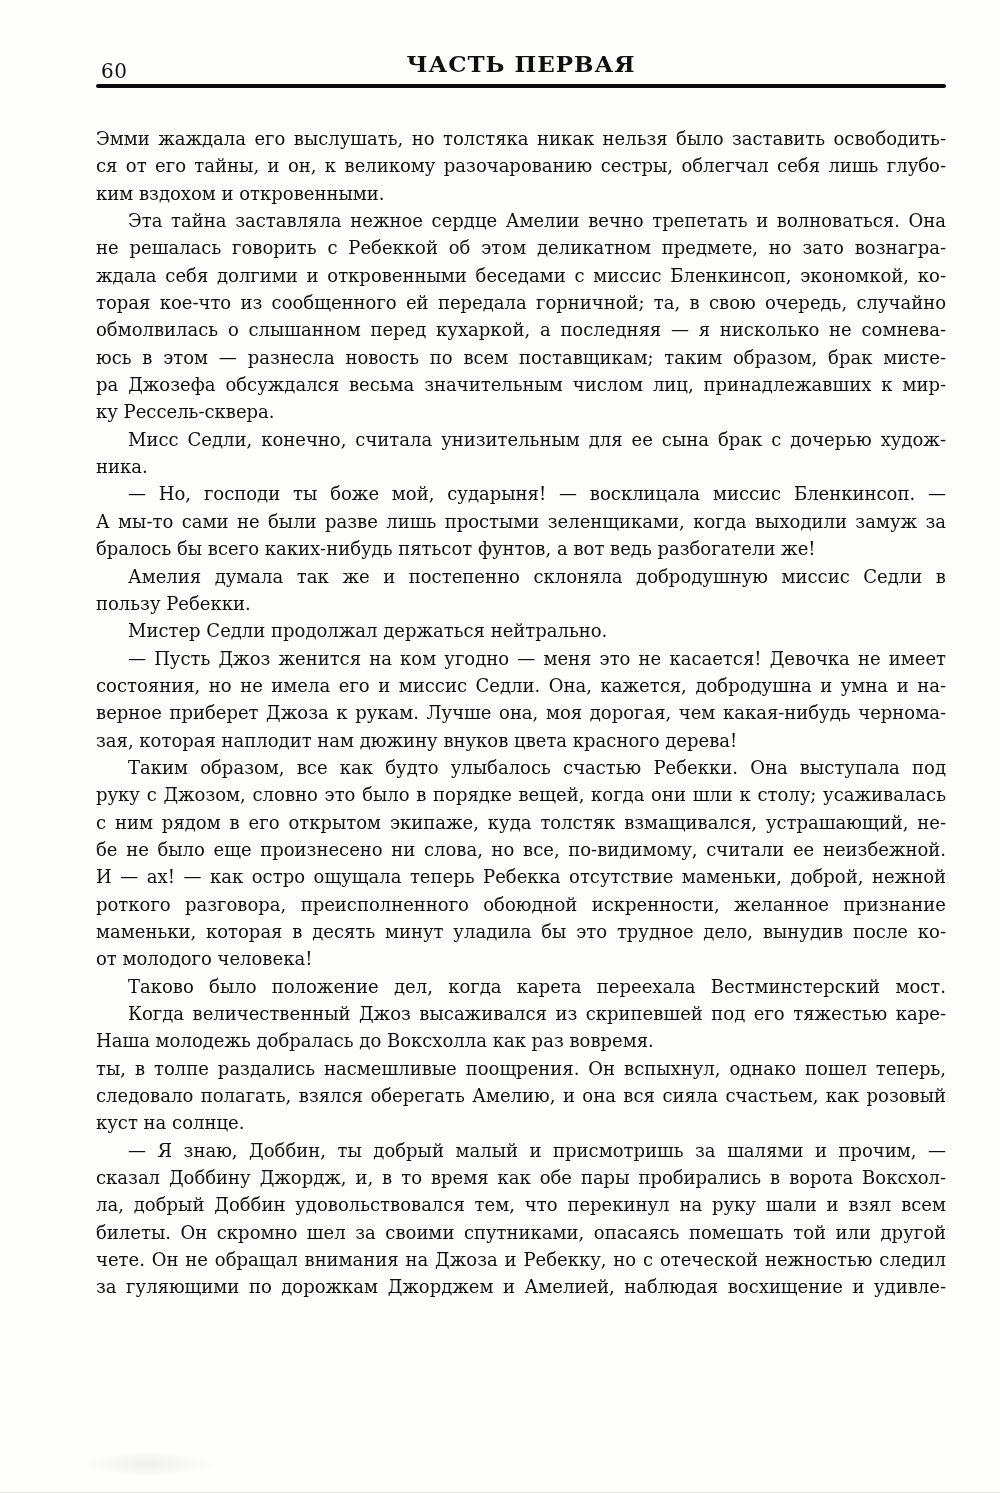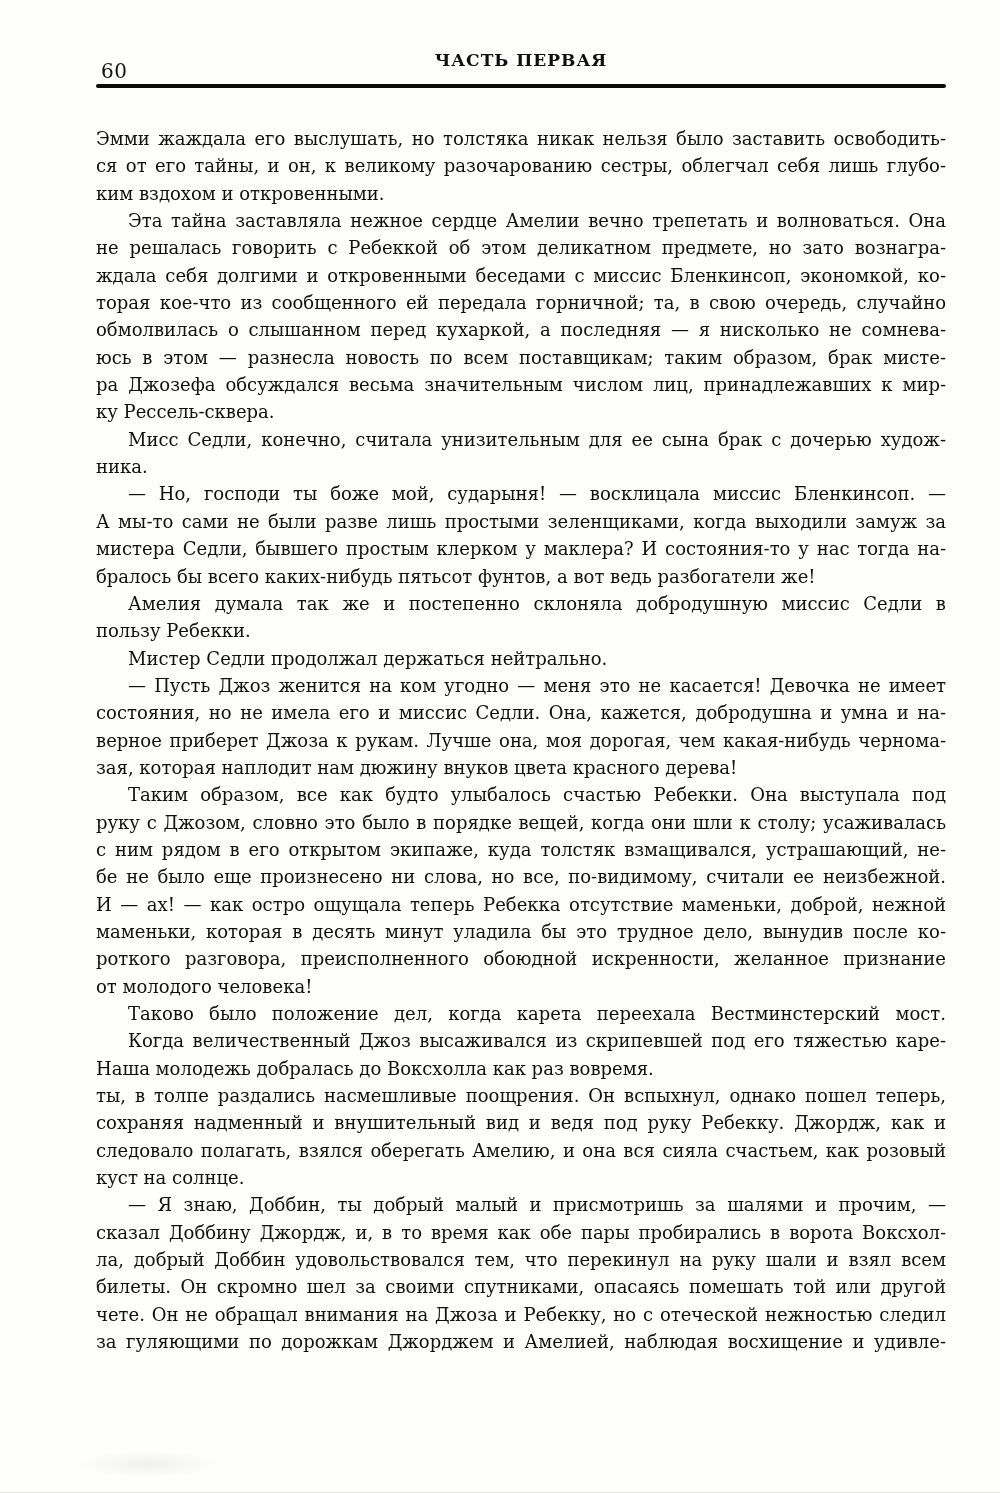--- a/index.html
+++ b/index.html
@@ -21,21 +21,21 @@
     font-weight: normal;
     letter-spacing: 0.5px;
   }
   .running-title {
     position: absolute;
     left: 96px;
     top: 50px;
     width: 850px;
     margin: 0;
     text-align: center;
-    font-size: 17px;
+    font-size: 23px;
     font-weight: bold;
     letter-spacing: 1px;
     line-height: 1.2;
   }
   .rule {
     position: absolute;
     left: 96px;
     top: 84px;
     width: 850px;
     height: 4px;
@@ -85,42 +85,40 @@
       <div class="line">ждала себя долгими и откровенными беседами с миссис Бленкинсоп, экономкой, ко-</div>
       <div class="line">торая кое-что из сообщенного ей передала горничной; та, в свою очередь, случайно</div>
       <div class="line">обмолвилась о слышанном перед кухаркой, а последняя — я нисколько не сомнева-</div>
       <div class="line">юсь в этом — разнесла новость по всем поставщикам; таким образом, брак мисте-</div>
       <div class="line">ра Джозефа обсуждался весьма значительным числом лиц, принадлежавших к мир-</div>
       <div class="line para-end">ку Рессель-сквера.</div>
       <div class="line indent">Мисс Седли, конечно, считала унизительным для ее сына брак с дочерью худож-</div>
       <div class="line para-end">ника.</div>
       <div class="line indent">— Но, господи ты боже мой, сударыня! — восклицала миссис Бленкинсоп. —</div>
       <div class="line">А мы-то сами не были разве лишь простыми зеленщиками, когда выходили замуж за</div>
-      <div class="line">мистера Седли, бывшего простым клерком у маклера? И состояния-то у нас тогда на-</div>
       <div class="line para-end">бралось бы всего каких-нибудь пятьсот фунтов, а вот ведь разбогатели же!</div>
       <div class="line indent">Амелия думала так же и постепенно склоняла добродушную миссис Седли в</div>
       <div class="line para-end">пользу Ребекки.</div>
       <div class="line indent para-end">Мистер Седли продолжал держаться нейтрально.</div>
       <div class="line indent">— Пусть Джоз женится на ком угодно — меня это не касается! Девочка не имеет</div>
       <div class="line">состояния, но не имела его и миссис Седли. Она, кажется, добродушна и умна и на-</div>
       <div class="line">верное приберет Джоза к рукам. Лучше она, моя дорогая, чем какая-нибудь чернома-</div>
       <div class="line para-end">зая, которая наплодит нам дюжину внуков цвета красного дерева!</div>
       <div class="line indent">Таким образом, все как будто улыбалось счастью Ребекки. Она выступала под</div>
       <div class="line">руку с Джозом, словно это было в порядке вещей, когда они шли к столу; усаживалась</div>
       <div class="line">с ним рядом в его открытом экипаже, куда толстяк взмащивался, устрашающий, не-</div>
       <div class="line">бе не было еще произнесено ни слова, но все, по-видимому, считали ее неизбежной.</div>
       <div class="line">И — ах! — как остро ощущала теперь Ребекка отсутствие маменьки, доброй, нежной</div>
+      <div class="line">роткого разговора, преисполненного обоюдной искренности, желанное признание</div>
       <div class="line">маменьки, которая в десять минут уладила бы это трудное дело, вынудив после ко-</div>
-      <div class="line">роткого разговора, преисполненного обоюдной искренности, желанное признание</div>
       <div class="line para-end">от молодого человека!</div>
       <div class="line indent">Таково было положение дел, когда карета переехала Вестминстерский мост.</div>
       <div class="line indent">Когда величественный Джоз высаживался из скрипевшей под его тяжестью каре-</div>
       <div class="line para-end">Наша молодежь добралась до Воксхолла как раз вовремя.</div>
       <div class="line">ты, в толпе раздались насмешливые поощрения. Он вспыхнул, однако пошел теперь,</div>
-      <div class="line">сохраняя надменный и внушительный вид и ведя под руку Ребекку. Джордж, как и</div>
       <div class="line">следовало полагать, взялся оберегать Амелию, и она вся сияла счастьем, как розовый</div>
       <div class="line para-end">куст на солнце.</div>
       <div class="line indent">— Я знаю, Доббин, ты добрый малый и присмотришь за шалями и прочим, —</div>
       <div class="line">сказал Доббину Джордж, и, в то время как обе пары пробирались в ворота Воксхол-</div>
       <div class="line">ла, добрый Доббин удовольствовался тем, что перекинул на руку шали и взял всем</div>
       <div class="line">билеты. Он скромно шел за своими спутниками, опасаясь помешать той или другой</div>
       <div class="line">чете. Он не обращал внимания на Джоза и Ребекку, но с отеческой нежностью следил</div>
       <div class="line">за гуляющими по дорожкам Джорджем и Амелией, наблюдая восхищение и удивле-</div>
     </main>
 

